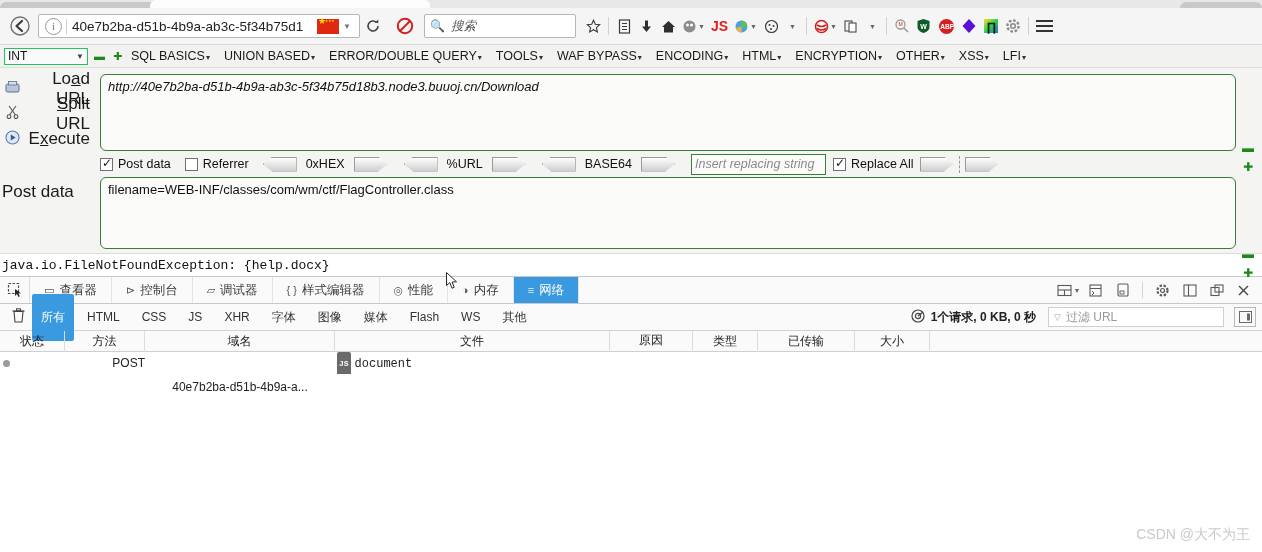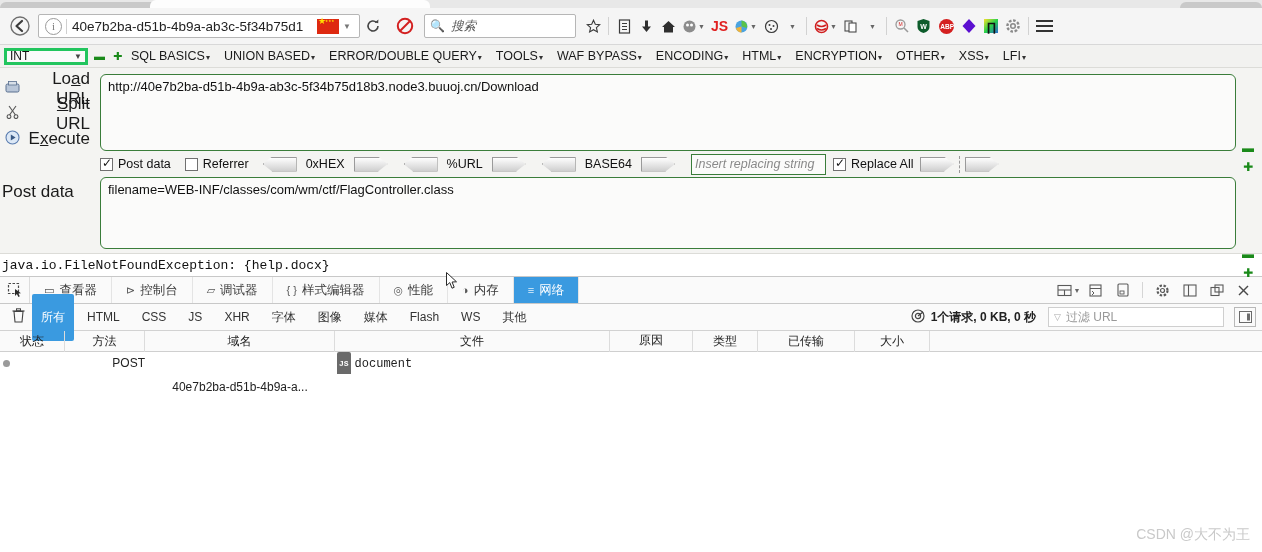--- a/index.html
+++ b/index.html
@@ -91,21 +91,21 @@
   .hamburger { display: flex; flex-direction: column; gap: 3px; }
   .hamburger i { display: block; width: 17px; height: 2px; background: #333; }
 
   
   .hackbar-menu {
     height: 23px; background: #f2f2f0; border-bottom: 1px solid #dcdcd8;
     display: flex; align-items: center; font-size: 12.5px; color: #1a1a1a;
     padding-left: 4px;
   }
   .hb-select {
-    width: 84px; height: 17px; font-size: 12px; border: 3px solid #22c55e;
+    width: 84px; height: 17px; font-size: 12px; border: 1px solid #22c55e;
     background: #fafafa; display: flex; align-items: center; justify-content: space-between;
     padding: 0 3px; color: #111;
   }
   .hb-select .cv { font-size: 8px; color: #444; }
   .hb-sign {
     width: 13px; height: 13px; margin-left: 5px; font-size: 11px; font-weight: bold;
     color: #1a8a1a; display: flex; align-items: center; justify-content: center;
   }
   .hb-item { padding: 0 7px; white-space: nowrap; }
   .hb-item .ar { font-size: 8px; color: #333; margin-left: 1px; }
@@ -127,21 +127,21 @@
   .hb-lbl .txt { flex: 1; text-align: right; padding-right: 10px; }
   .hb-lbl .txt u { text-decoration: underline; }
 
   .hb-area {
     flex: 1; margin-right: 26px;
     border: 1px solid #3a7d3a; border-radius: 6px; background: #fbfbfa;
     font-size: 13px; color: #111; padding: 4px 7px;
     font-family: "Liberation Sans", sans-serif;
     word-break: break-all;
   }
-  .hb-url-area { height: 77px; }
+  .hb-url-area { height: 77px; font-style: italic; }
   .hb-post-area { height: 72px; }
 
   .hb-right-ctl {
     position: absolute; right: 4px; width: 20px;
     display: flex; flex-direction: column; align-items: center; gap: 7px;
   }
   .hb-minus, .hb-plus {
     font-size: 12px; font-weight: bold; color: #1a8a1a; line-height: 1;
   }
 

